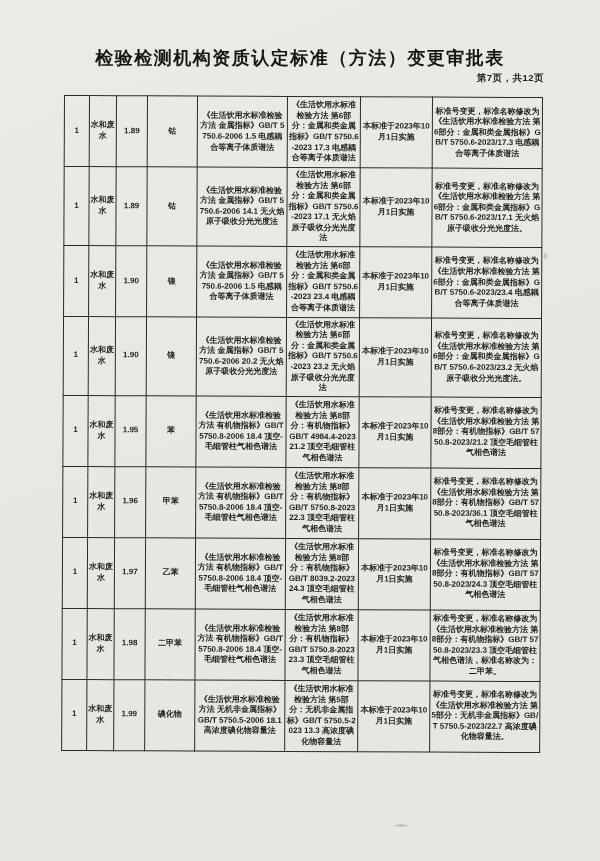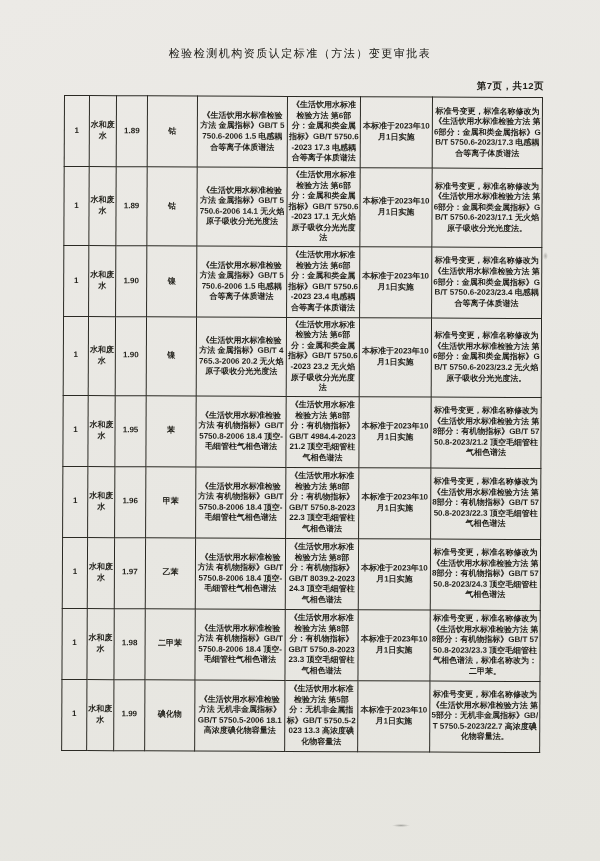--- a/index.html
+++ b/index.html
@@ -11,28 +11,28 @@
     overflow: hidden;
   }
   .sheet {
     position: relative;
     width: 600px; height: 861px;
     background: linear-gradient(160deg, #eceae6 0%, #e8e7e2 55%, #e6e5df 100%);
   }
   .doc-title {
     text-align: center;
     padding-top: 46px;
-    font-size: 11px;
-    font-weight: normal;
+    font-size: 18px;
+    font-weight: bold;
     letter-spacing: 1.5px;
     color: #171611;
   }
   .page-note {
     position: absolute;
-    top: 80px;
+    top: 72px;
     right: 56px;
     font-size: 9.5px;
     font-weight: bold;
     letter-spacing: 0.5px;
     color: #23221d;
   }
   table.approval {
     position: absolute;
     top: 95px;
     left: 64px;
@@ -128,21 +128,21 @@
           <td class="col-old_standard">《生活饮用水标准检验方法 金属指标》GB/T 5750.6-2006 1.5 电感耦合等离子体质谱法</td>
           <td class="col-new_standard">《生活饮用水标准检验方法 第6部分：金属和类金属指标》GB/T 5750.6-2023 23.4 电感耦合等离子体质谱法</td>
           <td class="col-implementation">本标准于2023年10月1日实施</td>
           <td class="col-change_note">标准号变更，标准名称修改为《生活饮用水标准检验方法 第6部分：金属和类金属指标》GB/T 5750.6-2023/23.4 电感耦合等离子体质谱法</td>
         </tr>
         <tr>
           <td class="col-seq">1</td>
           <td class="col-category">水和废水</td>
           <td class="col-code">1.90</td>
           <td class="col-item">镍</td>
-          <td class="col-old_standard">《生活饮用水标准检验方法 金属指标》GB/T 4765.3-2006 20.2 无火焰原子吸收分光光度法</td>
+          <td class="col-old_standard">《生活饮用水标准检验方法 金属指标》GB/T 5750.6-2006 20.2 无火焰原子吸收分光光度法</td>
           <td class="col-new_standard">《生活饮用水标准检验方法 第6部分：金属和类金属指标》GB/T 5750.6-2023 23.2 无火焰原子吸收分光光度法</td>
           <td class="col-implementation">本标准于2023年10月1日实施</td>
           <td class="col-change_note">标准号变更，标准名称修改为《生活饮用水标准检验方法 第6部分：金属和类金属指标》GB/T 5750.6-2023/23.2 无火焰原子吸收分光光度法。</td>
         </tr>
         <tr>
           <td class="col-seq">1</td>
           <td class="col-category">水和废水</td>
           <td class="col-code">1.95</td>
           <td class="col-item">苯</td>
           <td class="col-old_standard">《生活饮用水标准检验方法 有机物指标》GB/T 5750.8-2006 18.4 顶空-毛细管柱气相色谱法</td>
@@ -151,21 +151,21 @@
           <td class="col-change_note">标准号变更，标准名称修改为《生活饮用水标准检验方法 第8部分：有机物指标》GB/T 5750.8-2023/21.2 顶空毛细管柱气相色谱法</td>
         </tr>
         <tr>
           <td class="col-seq">1</td>
           <td class="col-category">水和废水</td>
           <td class="col-code">1.96</td>
           <td class="col-item">甲苯</td>
           <td class="col-old_standard">《生活饮用水标准检验方法 有机物指标》GB/T 5750.8-2006 18.4 顶空-毛细管柱气相色谱法</td>
           <td class="col-new_standard">《生活饮用水标准检验方法 第8部分：有机物指标》GB/T 5750.8-2023 22.3 顶空毛细管柱气相色谱法</td>
           <td class="col-implementation">本标准于2023年10月1日实施</td>
-          <td class="col-change_note">标准号变更，标准名称修改为《生活饮用水标准检验方法 第8部分：有机物指标》GB/T 5750.8-2023/22.3 顶空毛细管柱气相色谱法</td>
+          <td class="col-change_note">标准号变更，标准名称修改为《生活饮用水标准检验方法 第8部分：有机物指标》GB/T 5750.8-2023/36.1 顶空毛细管柱气相色谱法</td>
         </tr>
         <tr>
           <td class="col-seq">1</td>
           <td class="col-category">水和废水</td>
           <td class="col-code">1.97</td>
           <td class="col-item">乙苯</td>
           <td class="col-old_standard">《生活饮用水标准检验方法 有机物指标》GB/T 5750.8-2006 18.4 顶空-毛细管柱气相色谱法</td>
           <td class="col-new_standard">《生活饮用水标准检验方法 第8部分：有机物指标》GB/T 8039.2-2023 24.3 顶空毛细管柱气相色谱法</td>
           <td class="col-implementation">本标准于2023年10月1日实施</td>
           <td class="col-change_note">标准号变更，标准名称修改为《生活饮用水标准检验方法 第8部分：有机物指标》GB/T 5750.8-2023/24.3 顶空毛细管柱气相色谱法</td>

